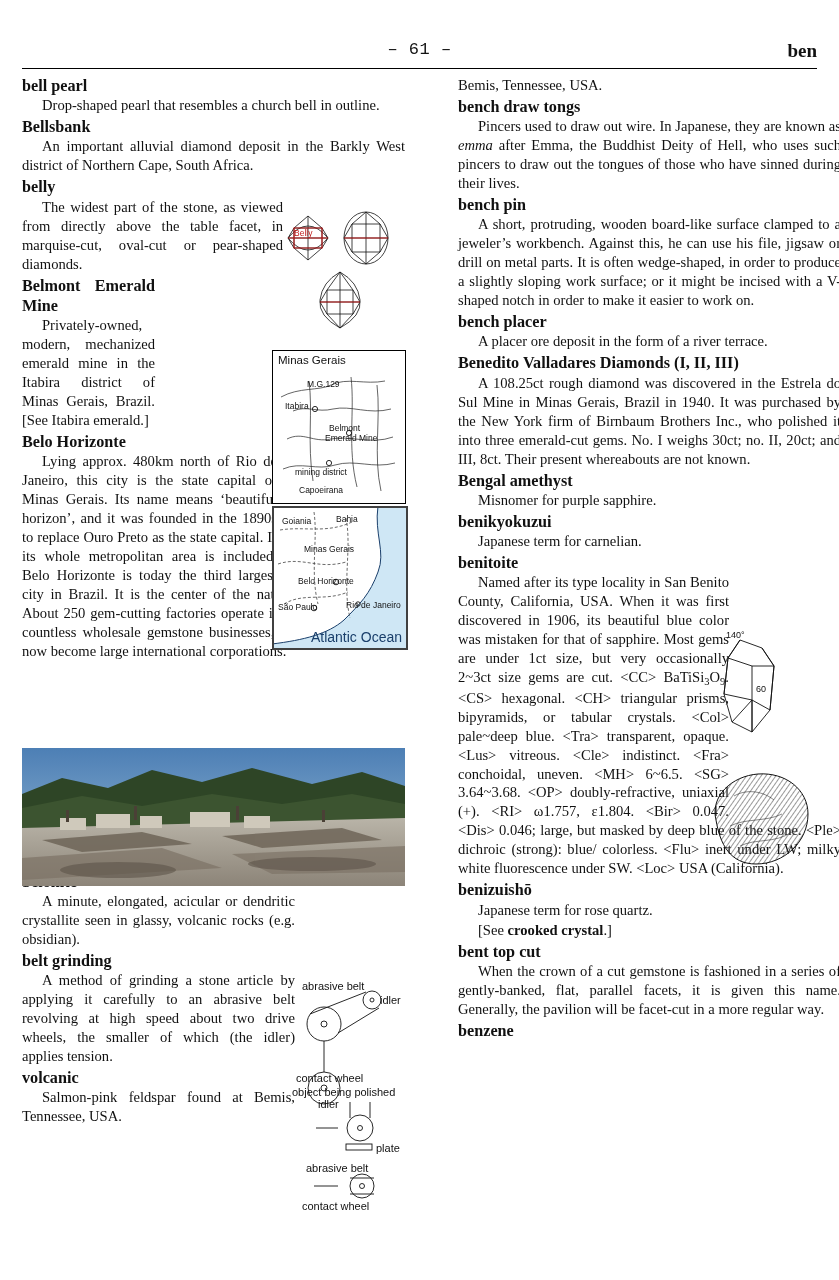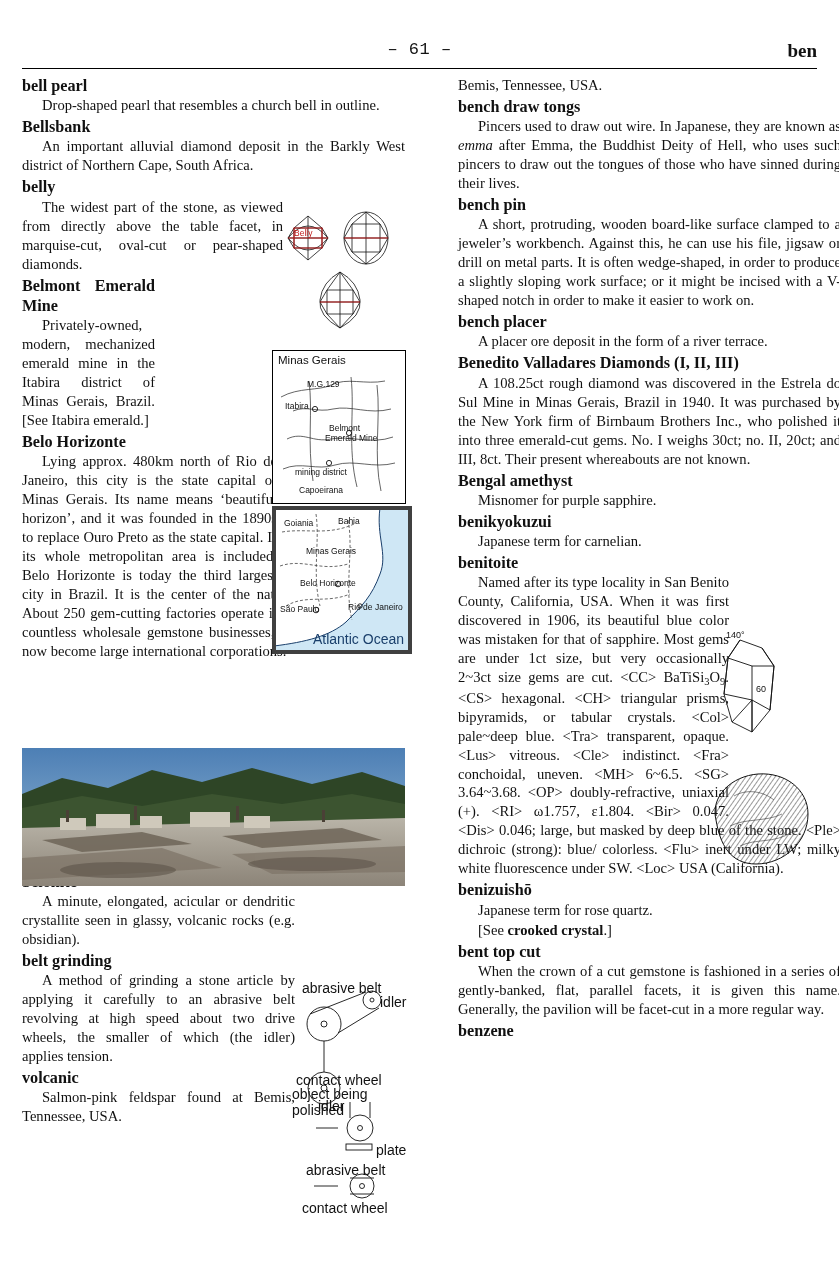--- a/index.html
+++ b/index.html
@@ -99,37 +99,37 @@
     font-family: "Liberation Sans", sans-serif;
   }
   .fig-map1 .map-title {
     position: absolute; left: 5px; top: 3px; font-size: 11.5px; color: #111;
   }
   .map-lbl { position: absolute; font-size: 8.5px; color: #111; }
 
   
   .fig-map2 {
     left: 272px; top: 506px; width: 132px; height: 140px;
-    border: 4px solid #404040; background: #cfe7f5; overflow: hidden;
+    border: 2px solid #404040; background: #cfe7f5; overflow: hidden;
     font-family: "Liberation Sans", sans-serif;
   }
   .fig-map2 .ocean-lbl {
     position: absolute; right: 4px; bottom: 3px; font-size: 14px; color: #1a3f6b;
   }
 
   
   .fig-photo {
     left: 22px; top: 748px; width: 383px; height: 138px;
     overflow: hidden;
   }
 
   
   .fig-belt { left: 296px; top: 976px; width: 110px; height: 235px;
     font-family: "Liberation Sans", sans-serif; }
-  .fig-belt .bl { position: absolute; font-size: 14px; color: #111; }
+  .fig-belt .bl { position: absolute; font-size: 11px; color: #111; }
 
   
   .fig-benitoite { left: 700px; top: 630px; width: 118px; height: 120px;
     font-family: "Liberation Sans", sans-serif; }
   .fig-rough { left: 704px; top: 766px; width: 112px; height: 106px; }
 
   .sub { font-size: 0.72em; vertical-align: -0.28em; }
 </style>
 </head>
 <body>

